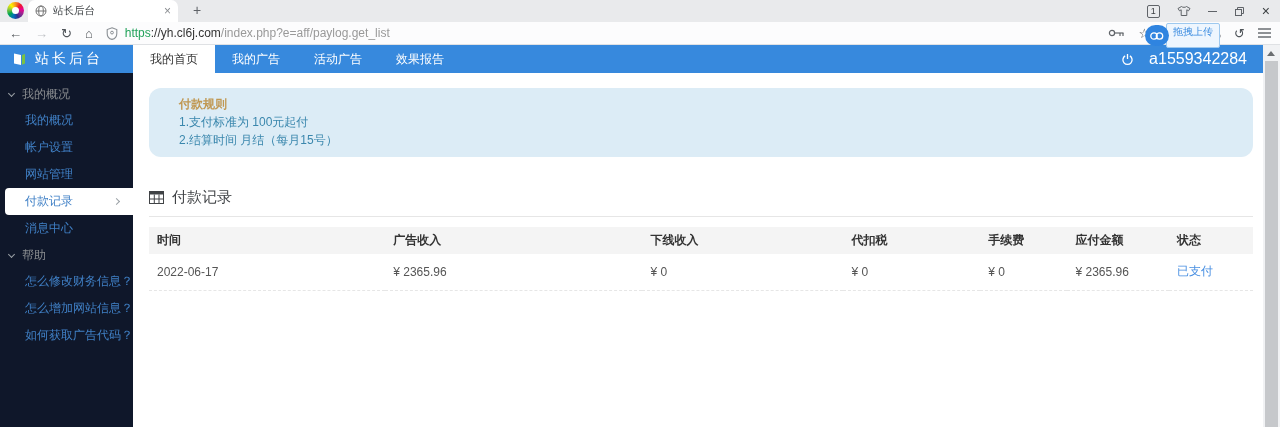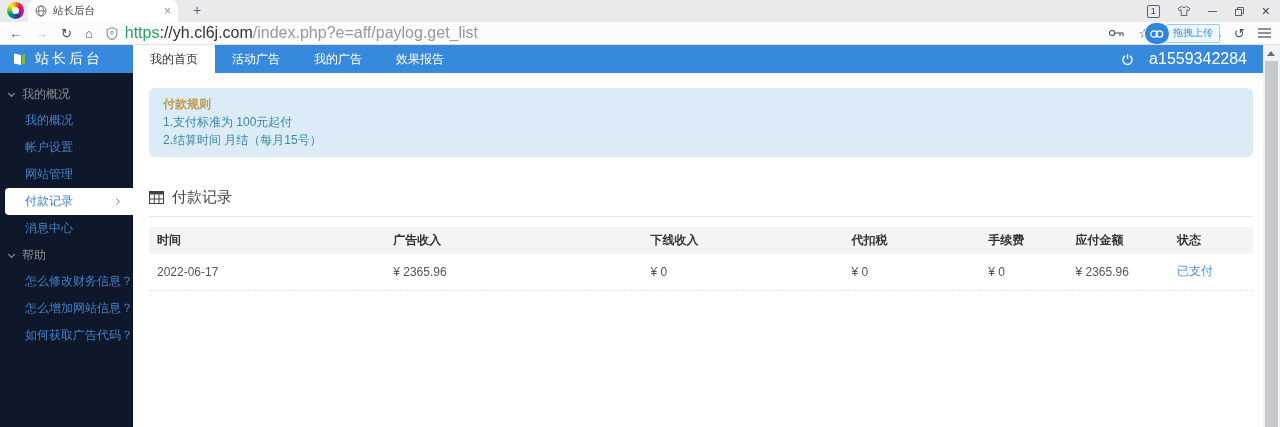--- a/index.html
+++ b/index.html
@@ -24,31 +24,31 @@
   .win-controls { position:absolute; right:10px; top:0; height:22px; display:flex; align-items:center; gap:17px; }
   .dl-badge { width:13px; height:13px; border:1px solid #5f6368; border-radius:2px; font-size:9px;
     line-height:11px; text-align:center; color:#3c4043; }
   .wc-min { width:9px; height:1px; background:#5f6368; }
   .wc-close { font-size:14px; color:#3c4043; line-height:1; }
   .chrome-toolbar { height:23px; background:#fcfcfd; border-bottom:1px solid #dfe1e4;
     display:flex; align-items:center; padding:0 9px; position:relative; }
   .nav-glyph { font-size:13px; color:#50555a; margin-right:13px; line-height:1; cursor:pointer; }
   .nav-glyph.disabled { color:#c0c3c7; }
   .urlbar { display:flex; align-items:center; gap:7px; flex:1; min-width:0; }
-  .url-text { font-size:16px; white-space:nowrap; overflow:hidden; }
+  .url-text { font-size:12px; white-space:nowrap; overflow:hidden; }
   .url-scheme { color:#23a35b; }
   .url-host { color:#333; }
   .url-path { color:#999; }
   .toolbar-right { display:flex; align-items:center; gap:13px; margin-left:8px; }
   .hidden-icon { width:9px; height:9px; background:#9aa0a6; border-radius:2px; opacity:.85; }
   .cloud-badge { position:absolute; right:60px; top:1px; display:flex; align-items:center; z-index:5; }
   .cloud-circle { width:24px; height:21px; background:#2f84e0; border-radius:11px; display:flex;
     align-items:center; justify-content:center; z-index:2; }
   .cloud-label { margin-left:-3px; background:#eef6fe; border:1px solid #9ec9ef; color:#3b8ce0;
-    font-size:10px; padding:1px 6px 2px; border-radius:2px; white-space:nowrap; }
+    font-size:10px; padding:1px 6px 8px; border-radius:2px; white-space:nowrap; }
   
   .app { position:absolute; top:45px; left:0; right:17px; bottom:0; background:#fff; }
   .app-header { height:28px; background:var(--accent); display:flex; align-items:stretch; }
   .brand { width:133px; display:flex; align-items:center; gap:8px; padding-left:11px; }
   .brand-title { color:#fff; font-size:14px; letter-spacing:3px; white-space:nowrap; }
   .nav-tabs { display:flex; align-items:stretch; }
   .nav-tab { padding:0 17px; display:flex; align-items:center; color:#fff; font-size:12px; cursor:pointer; white-space:nowrap; }
   .nav-tab.active { background:#fff; color:#333; }
   .header-right { margin-left:auto; display:flex; align-items:center; gap:15px; padding-right:16px; }
   .username { color:#fff; font-size:16px; }
@@ -57,21 +57,21 @@
   .side-sec-title { height:26px; display:flex; align-items:center; gap:8px; padding-left:9px;
     color:#8a8d90; font-size:12px; cursor:pointer; }
   .chev { width:5px; height:5px; border-left:1px solid #9aa0a6; border-bottom:1px solid #9aa0a6;
     transform:rotate(-45deg); margin-top:-2px; }
   .side-item { height:27px; line-height:27px; padding-left:25px; color:var(--link); font-size:12px;
     cursor:pointer; position:relative; white-space:nowrap; }
   .side-item.active { background:#fff; margin-left:5px; padding-left:20px; border-radius:4px 0 0 4px; }
   .chev-right { position:absolute; right:14px; top:11px; width:5px; height:5px;
     border-right:1px solid #9aa0a6; border-top:1px solid #9aa0a6; transform:rotate(45deg); }
   .main { flex:1; padding:15px 10px 0 16px; min-width:0; }
-  .notice { background:var(--notice-bg); border-radius:6px; padding:7px 14px 8px; line-height:18px; }
+  .notice { background:var(--notice-bg); border-radius:12px; padding:7px 30px 8px; line-height:18px; }
   .notice-title { color:var(--notice-title); font-weight:bold; font-size:12px; }
   .notice-line { color:var(--notice-text); font-size:12px; }
   .section-head { margin-top:31px; padding-bottom:9px; border-bottom:1px solid #e6e6e6;
     display:flex; align-items:center; gap:8px; font-size:15px; color:#404346; }
   table.records { width:100%; border-collapse:collapse; margin-top:10px; table-layout:fixed; }
   table.records th { background:#f4f4f4; text-align:left; font-weight:bold; font-size:12px;
     color:#333; padding:5px 8px; }
   table.records td { font-size:12px; color:#555; padding:9px 8px 10px;
     border-bottom:1px dashed #e6e6e6; }
   table.records th:nth-child(1){width:21.4%} table.records th:nth-child(2){width:23.3%}
@@ -165,22 +165,22 @@
   <div class="app-header">
     <div class="brand">
       <svg width="16" height="16" viewBox="0 0 16 16">
         <path d="M3 2.5 L10 4 V14 L3 12.5 Z" fill="#ffffff"></path>
         <path d="M11 4 L14 3 V12.6 L11 13.8 Z" fill="#7ac143"></path>
       </svg>
       <span class="brand-title">站长后台</span>
     </div>
     <div class="nav-tabs">
         <div class="nav-tab active">我的首页</div>
+        <div class="nav-tab">我的广告</div>
         <div class="nav-tab">活动广告</div>
-        <div class="nav-tab">我的广告</div>
         <div class="nav-tab">效果报告</div>
       </div>
     <div class="header-right">
       <svg width="13" height="13" viewBox="0 0 13 13">
         <path d="M4.1 2.9 A4.6 4.6 0 1 0 8.9 2.9" fill="none" stroke="#fff" stroke-width="1.3"></path>
         <line x1="6.5" y1="1" x2="6.5" y2="6" stroke="#fff" stroke-width="1.3"></line>
       </svg>
       <span class="username">a1559342284</span>
     </div>
   </div>

